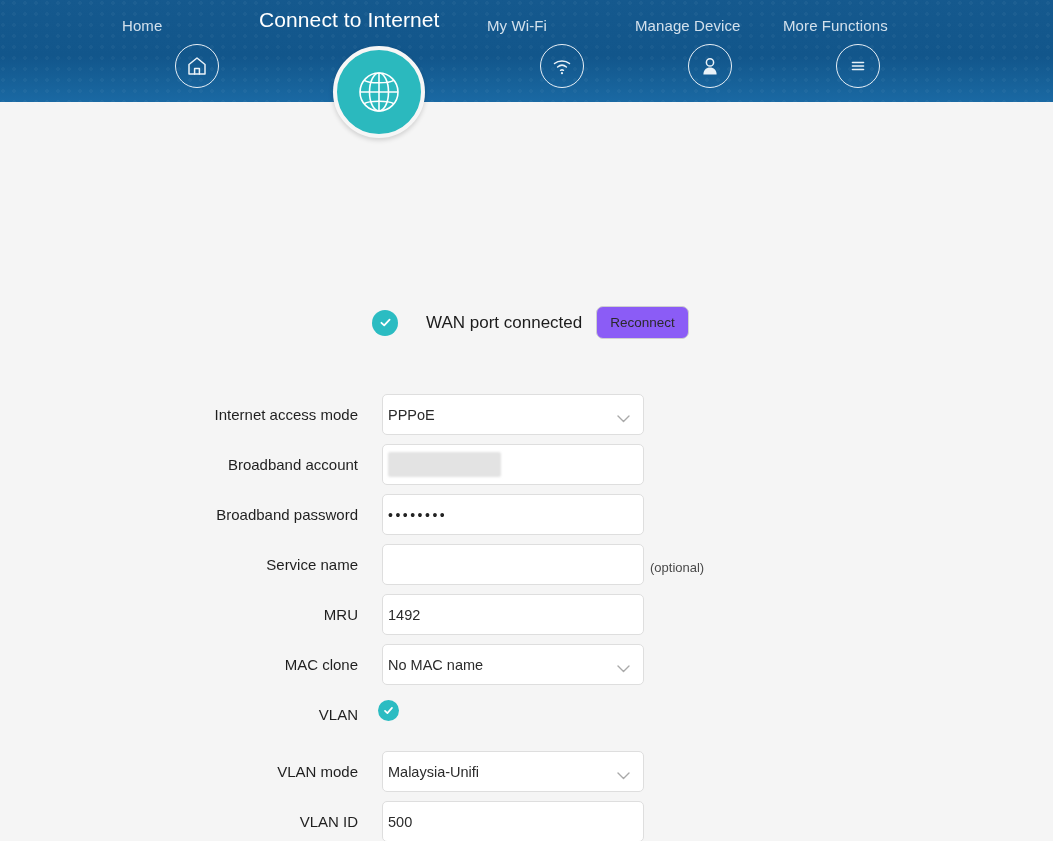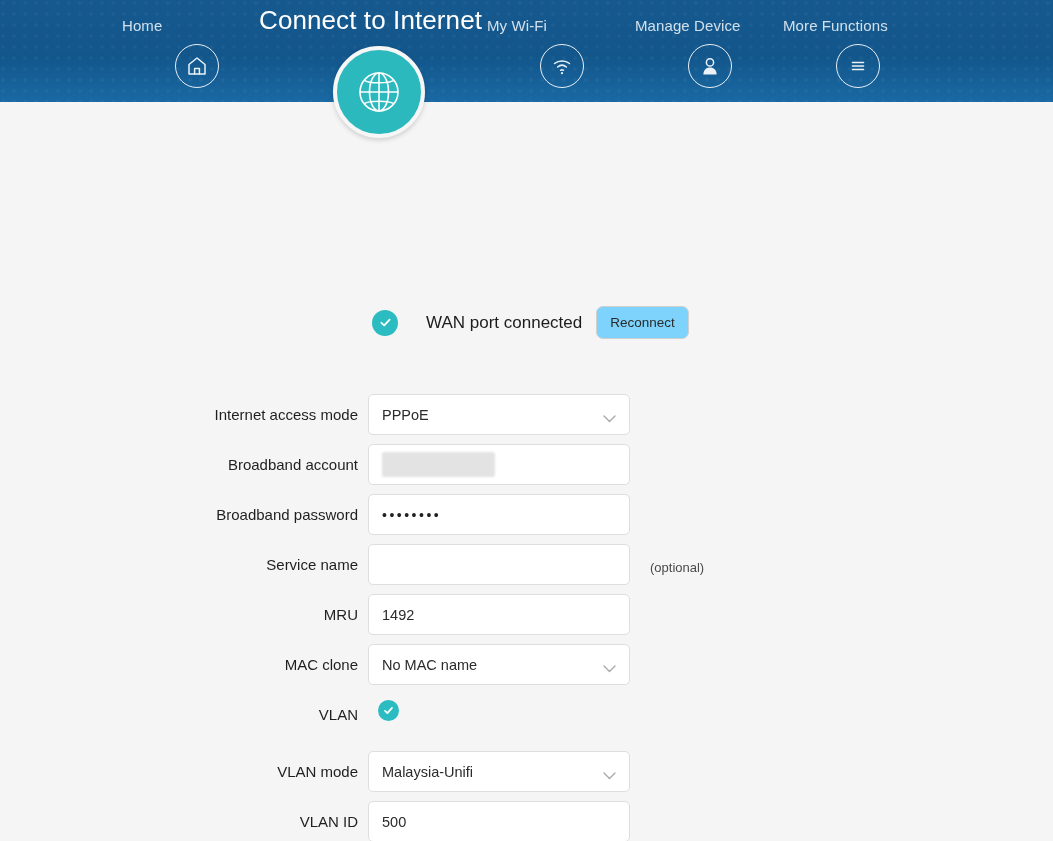--- a/index.html
+++ b/index.html
@@ -49,21 +49,21 @@
     width: 44px; height: 44px;
     border: 1.6px solid #e7eff6;
     border-radius: 50%;
     display: flex; align-items: center; justify-content: center;
   }
   .nav-icon svg { display: block; }
 
   
   .nav-item.active { width: 240px; }
   .nav-item.active .nav-label {
-    font-size: 26px;
+    font-size: 21px;
     line-height: 24px;
     padding-top: 8px;
     color: #ffffff;
     font-weight: 400;
   }
   .nav-active-circle {
     position: absolute;
     left: 50%;
     transform: translateX(-50%);
     top: 46px;
@@ -102,21 +102,21 @@
   .status-text {
     font-size: 17px;
     color: #1c1c1c;
     margin-left: 28px;
     white-space: nowrap;
   }
   .reconnect-btn {
     margin-left: 14px;
     height: 33px;
     padding: 0 13px;
-    background: #7dd3fc;
+    background: #8b5cf6;
     border: 1px solid #cfcfcf;
     border-radius: 7px;
     font-family: "Liberation Sans", sans-serif;
     font-size: 13.5px;
     color: #2a2a2a;
     cursor: pointer;
     white-space: nowrap;
   }
 
   
@@ -134,30 +134,30 @@
     position: absolute;
     right: 695px;           
     top: 0;
     line-height: 41px;
     font-size: 15px;
     color: #1f1f1f;
     white-space: nowrap;
   }
   .field {
     position: absolute;
-    left: 368px;
+    left: 382px;
     top: 0;
     width: 262px;
     height: 41px;
     background: #ffffff;
     border: 1px solid #dedede;
     border-radius: 5px;
     display: flex;
     align-items: center;
-    padding: 0 13px;
+    padding: 0 5px;
     font-size: 14.5px;
     color: #2b2b2b;
   }
   .field.select { cursor: pointer; }
   .chev {
     position: absolute;
     right: 13px;
     top: 50%;
     transform: translateY(-50%);
     width: 13px; height: 9px;

